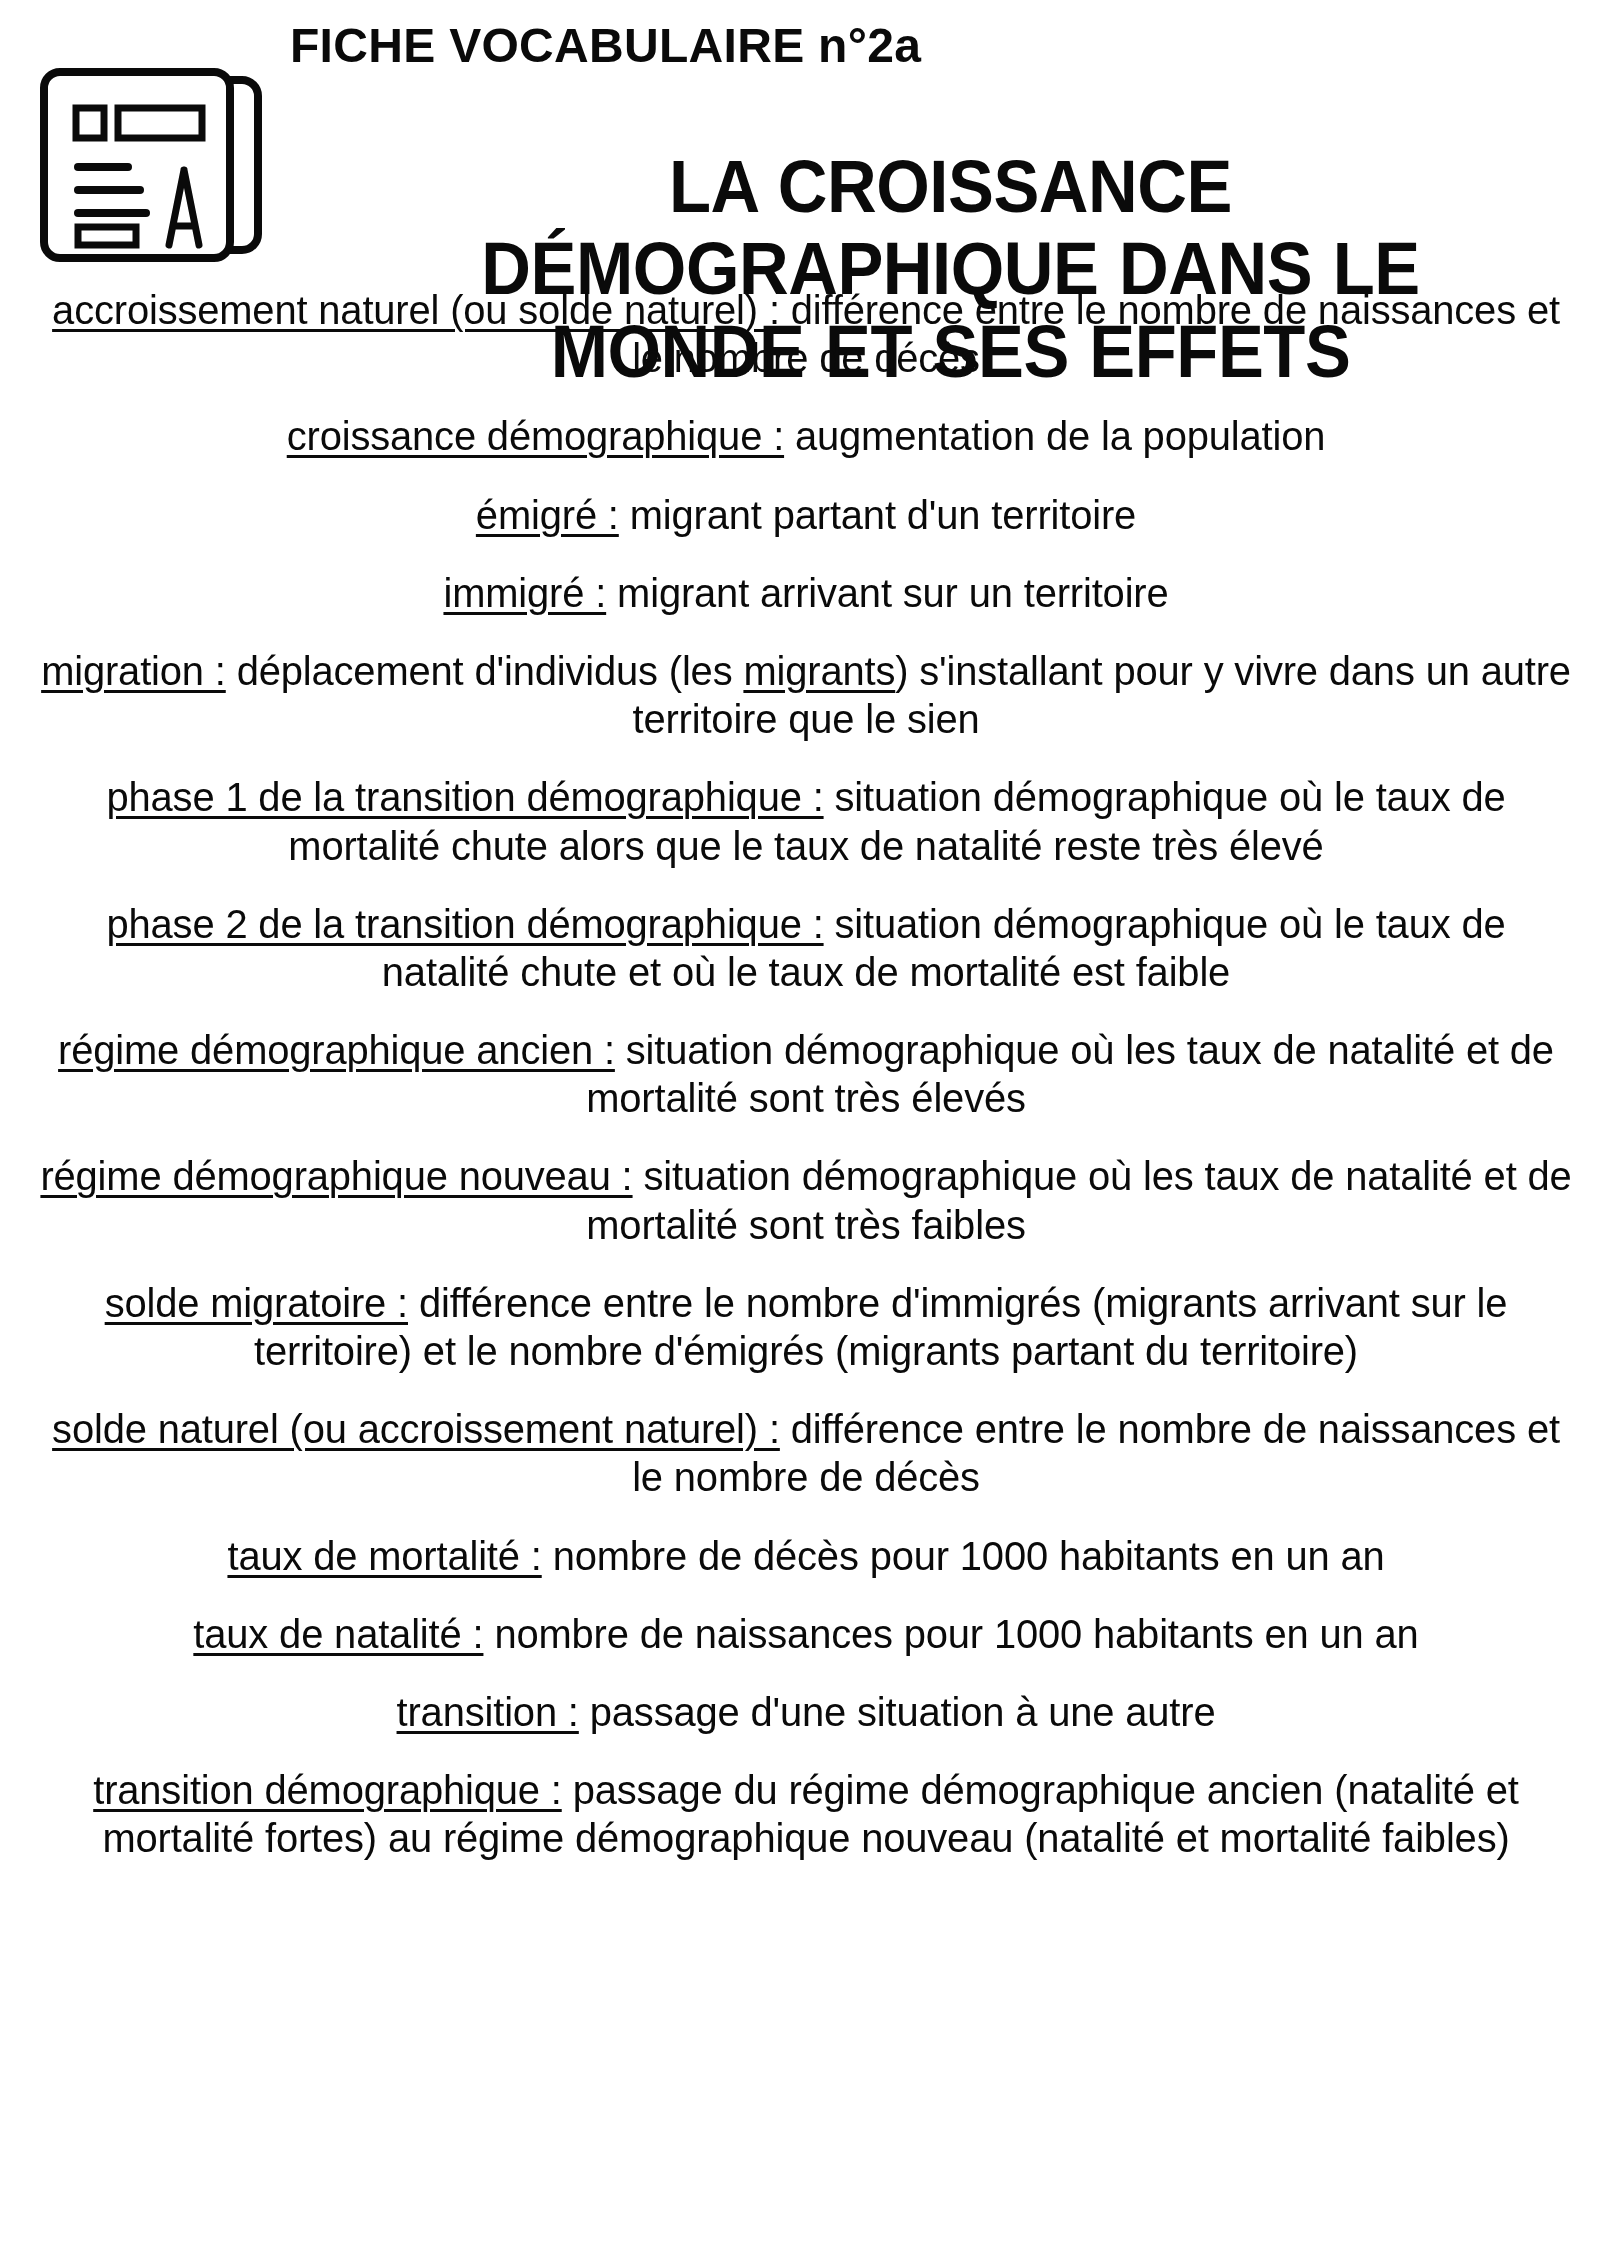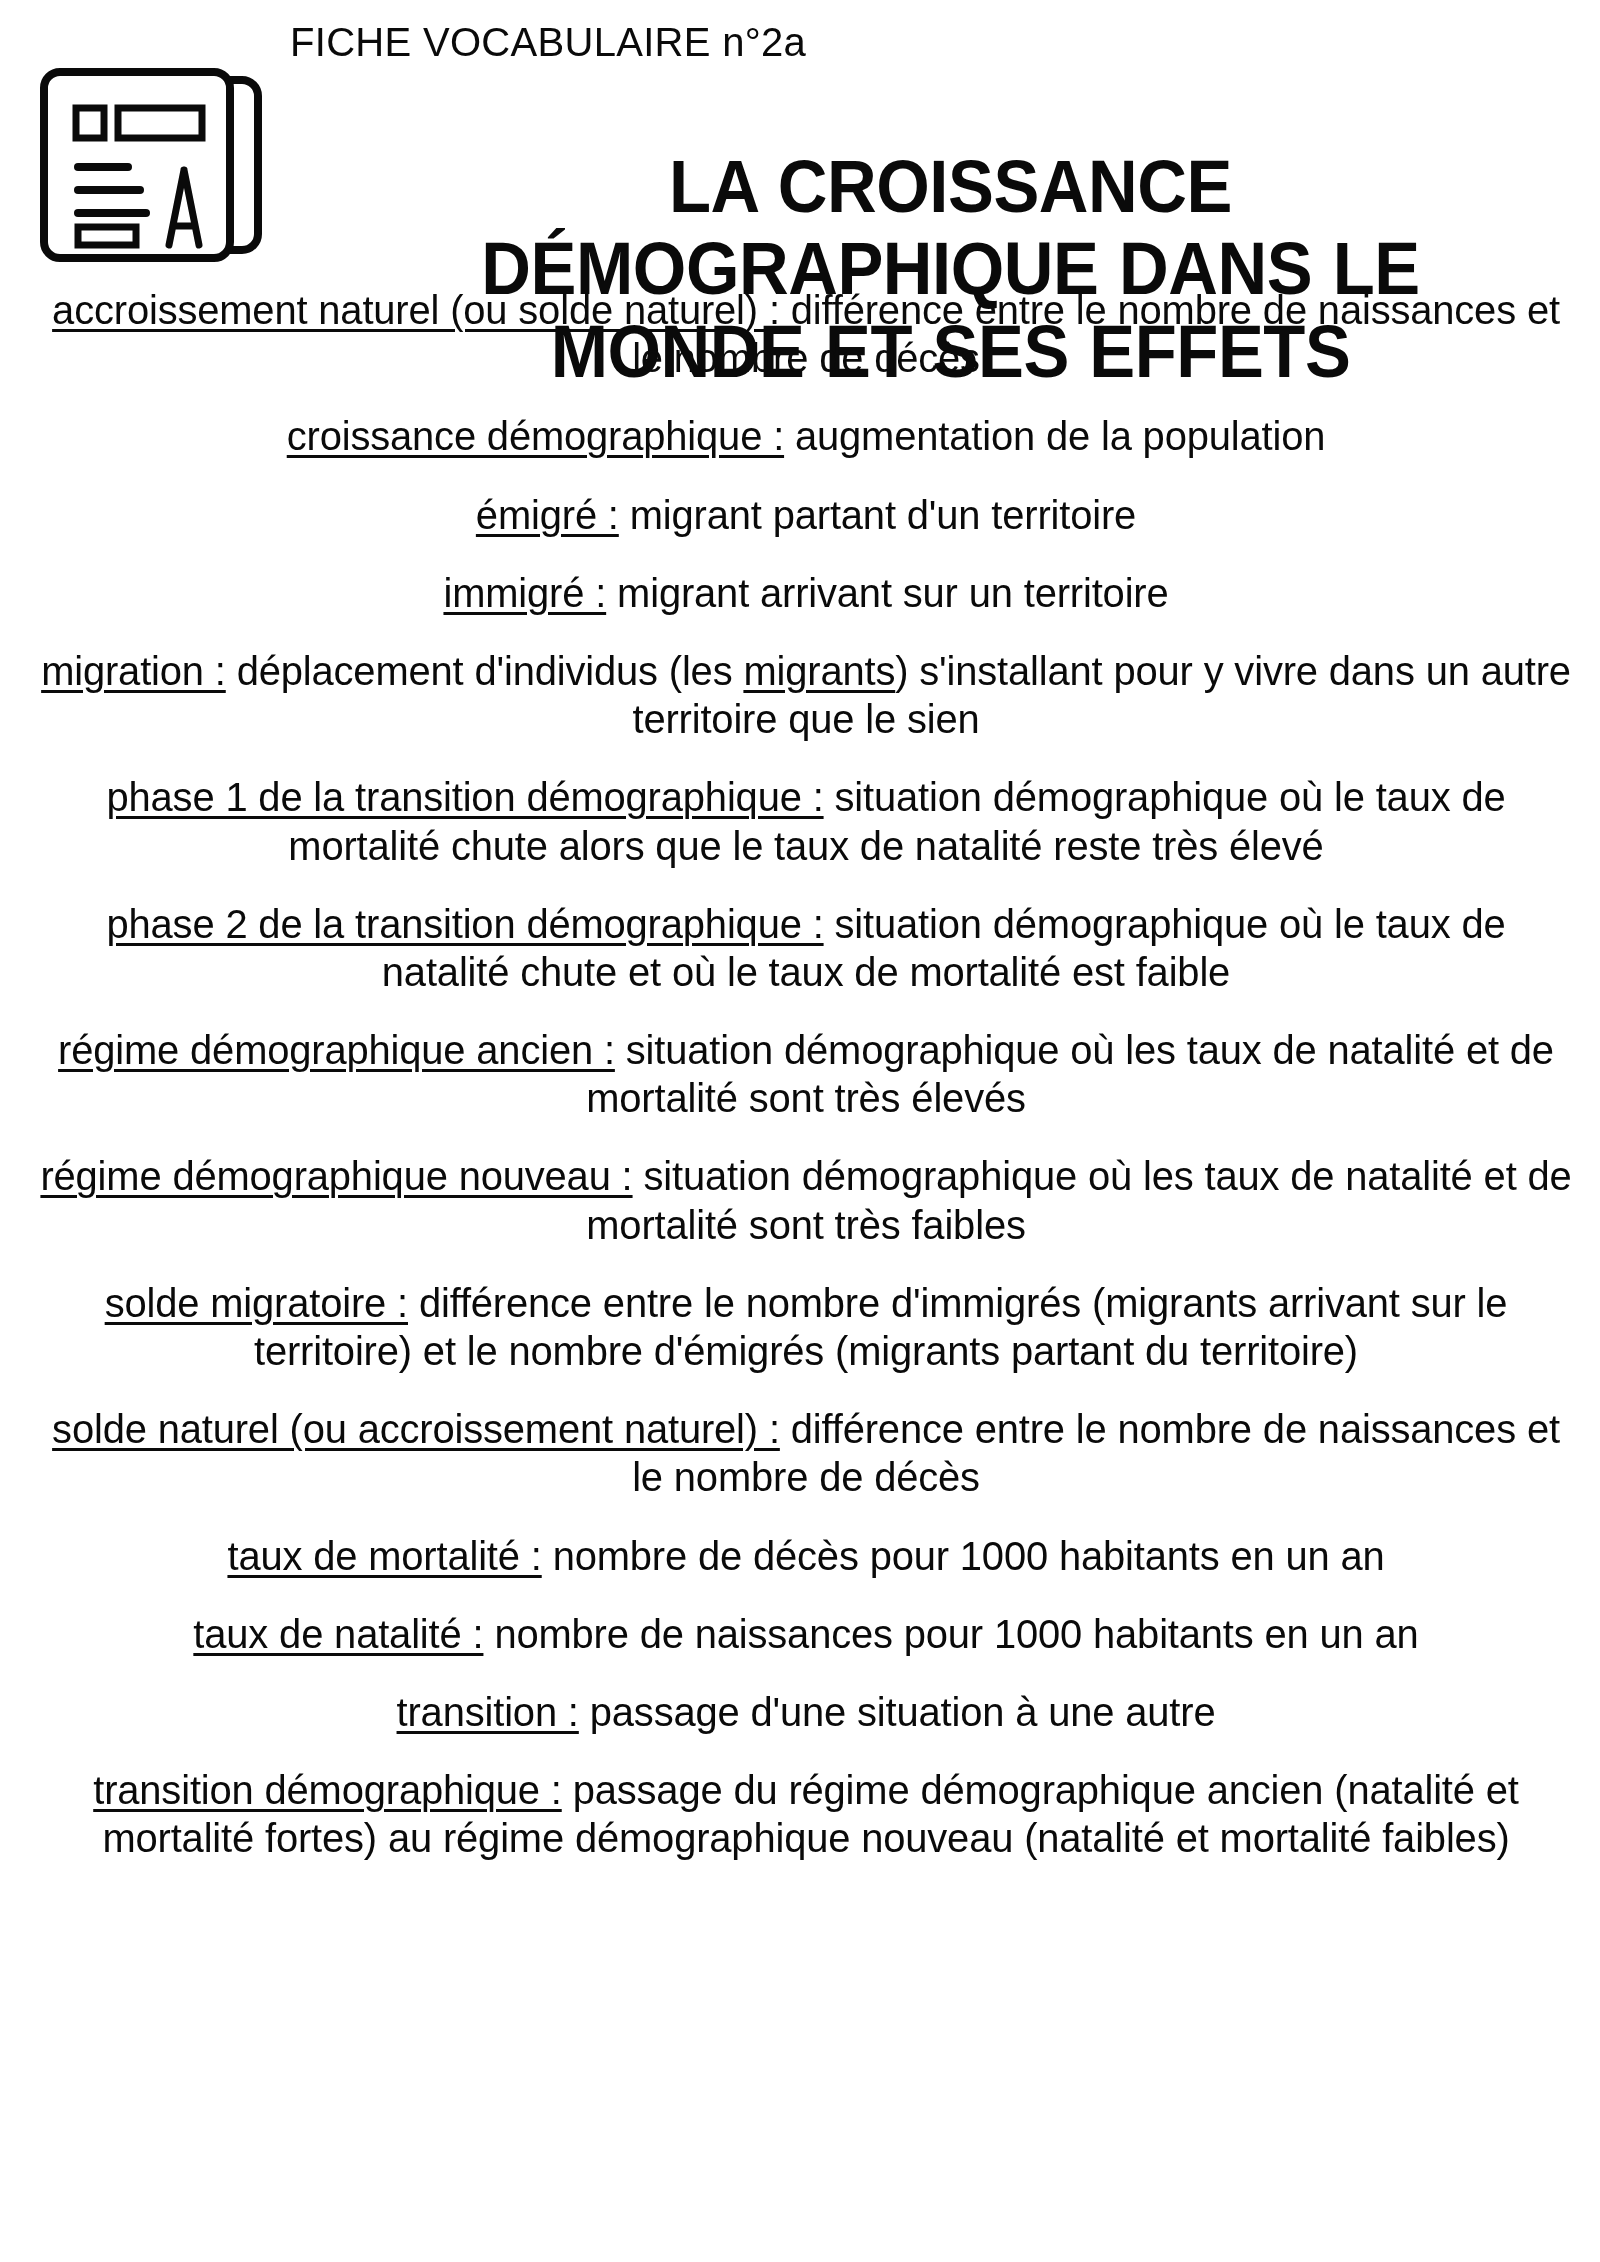--- a/index.html
+++ b/index.html
@@ -29,22 +29,22 @@
   
   .header-block {
     position: relative;
     height: 330px;
   }
 
   .kicker {
     position: absolute;
     left: 272px;
     top: 20px;
-    font-size: 40px;
-    font-weight: 400;
+    font-size: 48px;
+    font-weight: 700;
     letter-spacing: 0.3px;
     line-height: 1.1;
     white-space: nowrap;
   }
 
   .doc-icon {
     position: absolute;
     left: 18px;
     top: 62px;
     width: 235px;

